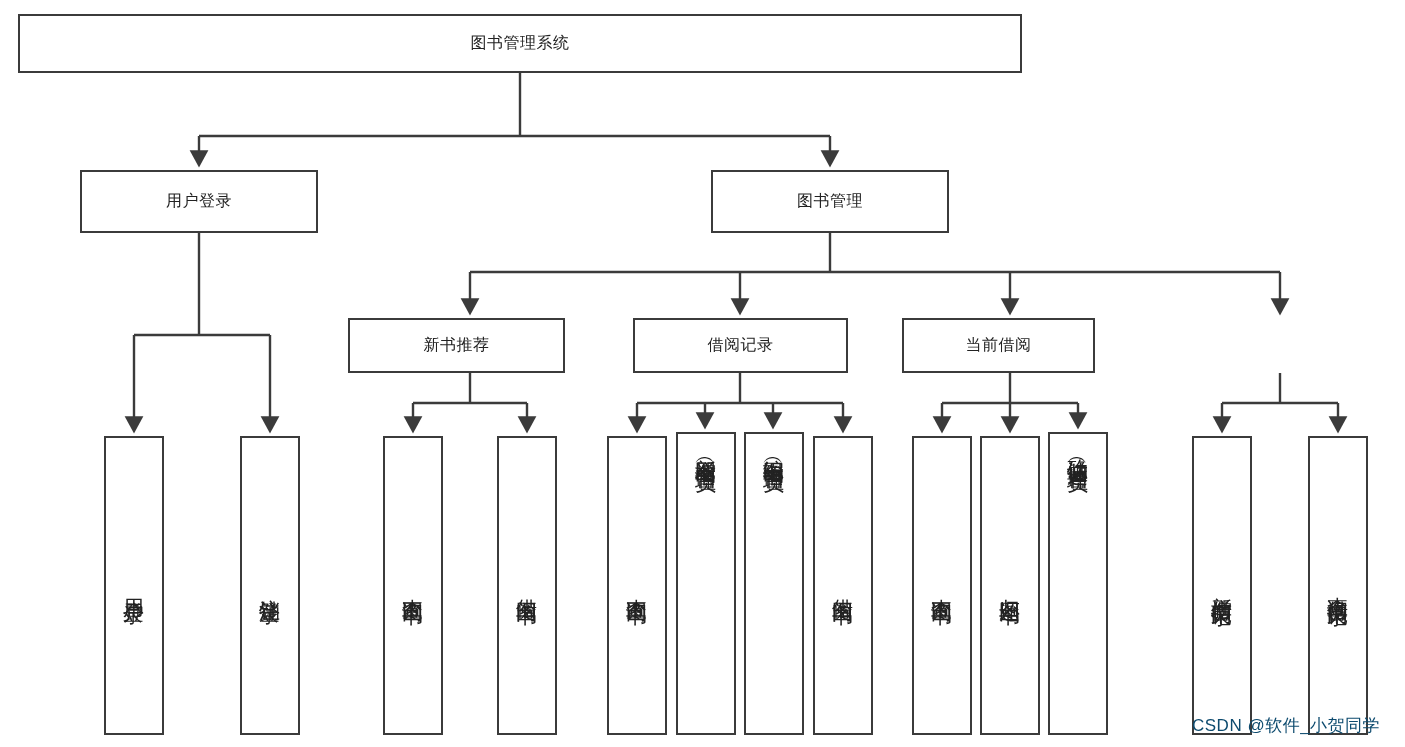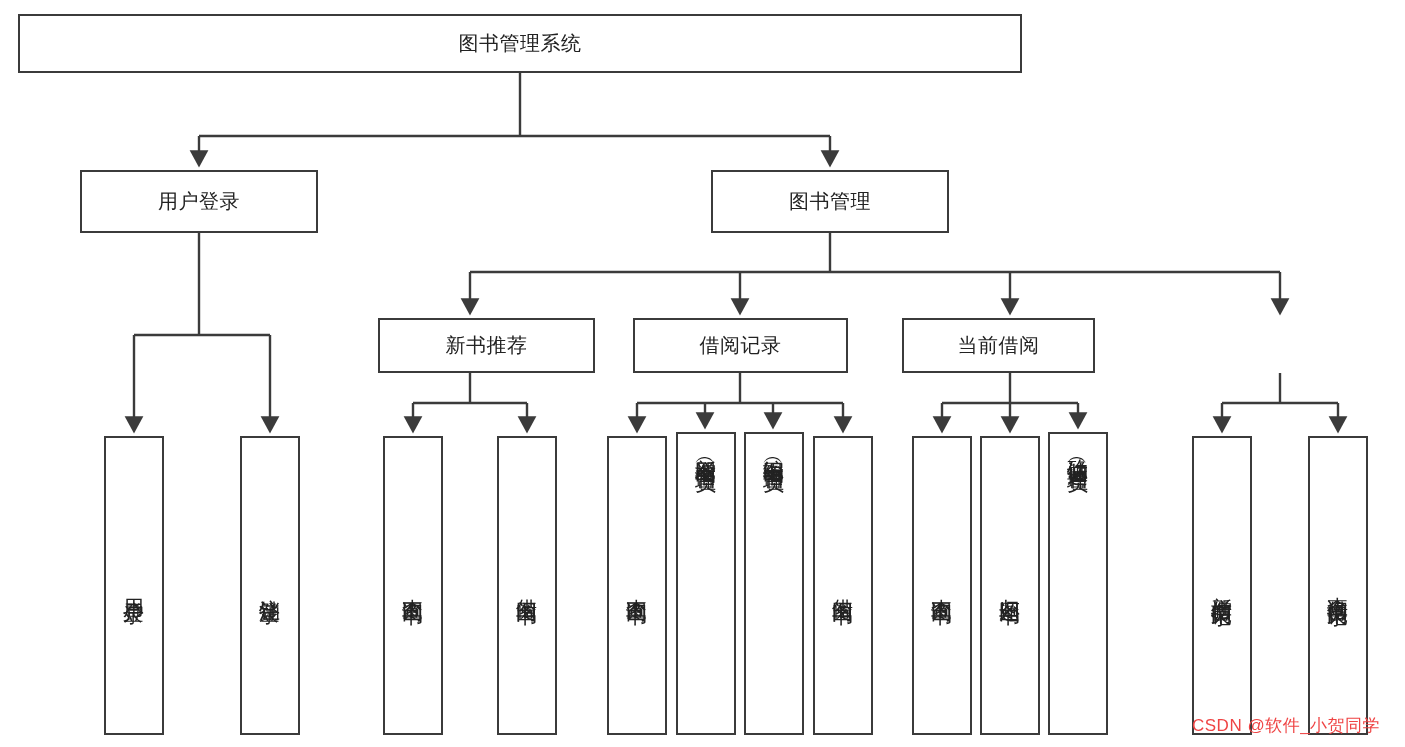--- a/index.html
+++ b/index.html
@@ -38,21 +38,21 @@
     justify-content: center;
     color: #222222;
   }
   .node-label {
     display: block;
     text-align: center;
     line-height: 1.18;
     white-space: nowrap;
   }
   .node.horizontal .node-label {
-    font-size: 20px;
+    font-size: 16px;
     letter-spacing: 0.5px;
   }
   .node.vertical {
     align-items: flex-start;
     padding-top: 8px;
   }
   .node.vertical .node-label {
     writing-mode: vertical-rl;
     text-orientation: upright;
     font-size: 21px;
@@ -60,21 +60,21 @@
     line-height: 1;
     margin: 0 auto;
   }
   .node.vertical.centered {
     align-items: center;
     padding-top: 0;
   }
   .watermark {
     position: absolute;
     font-size: 17px;
-    color: #ef4444;
+    color: #0c4a6e;
     letter-spacing: 0.5px;
     white-space: nowrap;
     user-select: none;
   }
 </style>
 </head>
 <body>
 
 <div id="diagram-root">
 
@@ -133,21 +133,21 @@
   </div>
 
   <div class="node horizontal" style="left:80px; top:170px; width:238px; height:63px;">
     <span class="node-label">用户登录</span>
   </div>
 
   <div class="node horizontal" style="left:711px; top:170px; width:238px; height:63px;">
     <span class="node-label">图书管理</span>
   </div>
 
-  <div class="node horizontal" style="left:378px; top:318px; width:217px; height:55px;">
+  <div class="node horizontal" style="left:348px; top:318px; width:217px; height:55px;">
     <span class="node-label">新书推荐</span>
   </div>
 
   <div class="node horizontal" style="left:633px; top:318px; width:215px; height:55px;">
     <span class="node-label">借阅记录</span>
   </div>
 
   <div class="node horizontal" style="left:902px; top:318px; width:193px; height:55px;justify-content:center;">
     <span class="node-label">当前借阅</span>
   </div>

